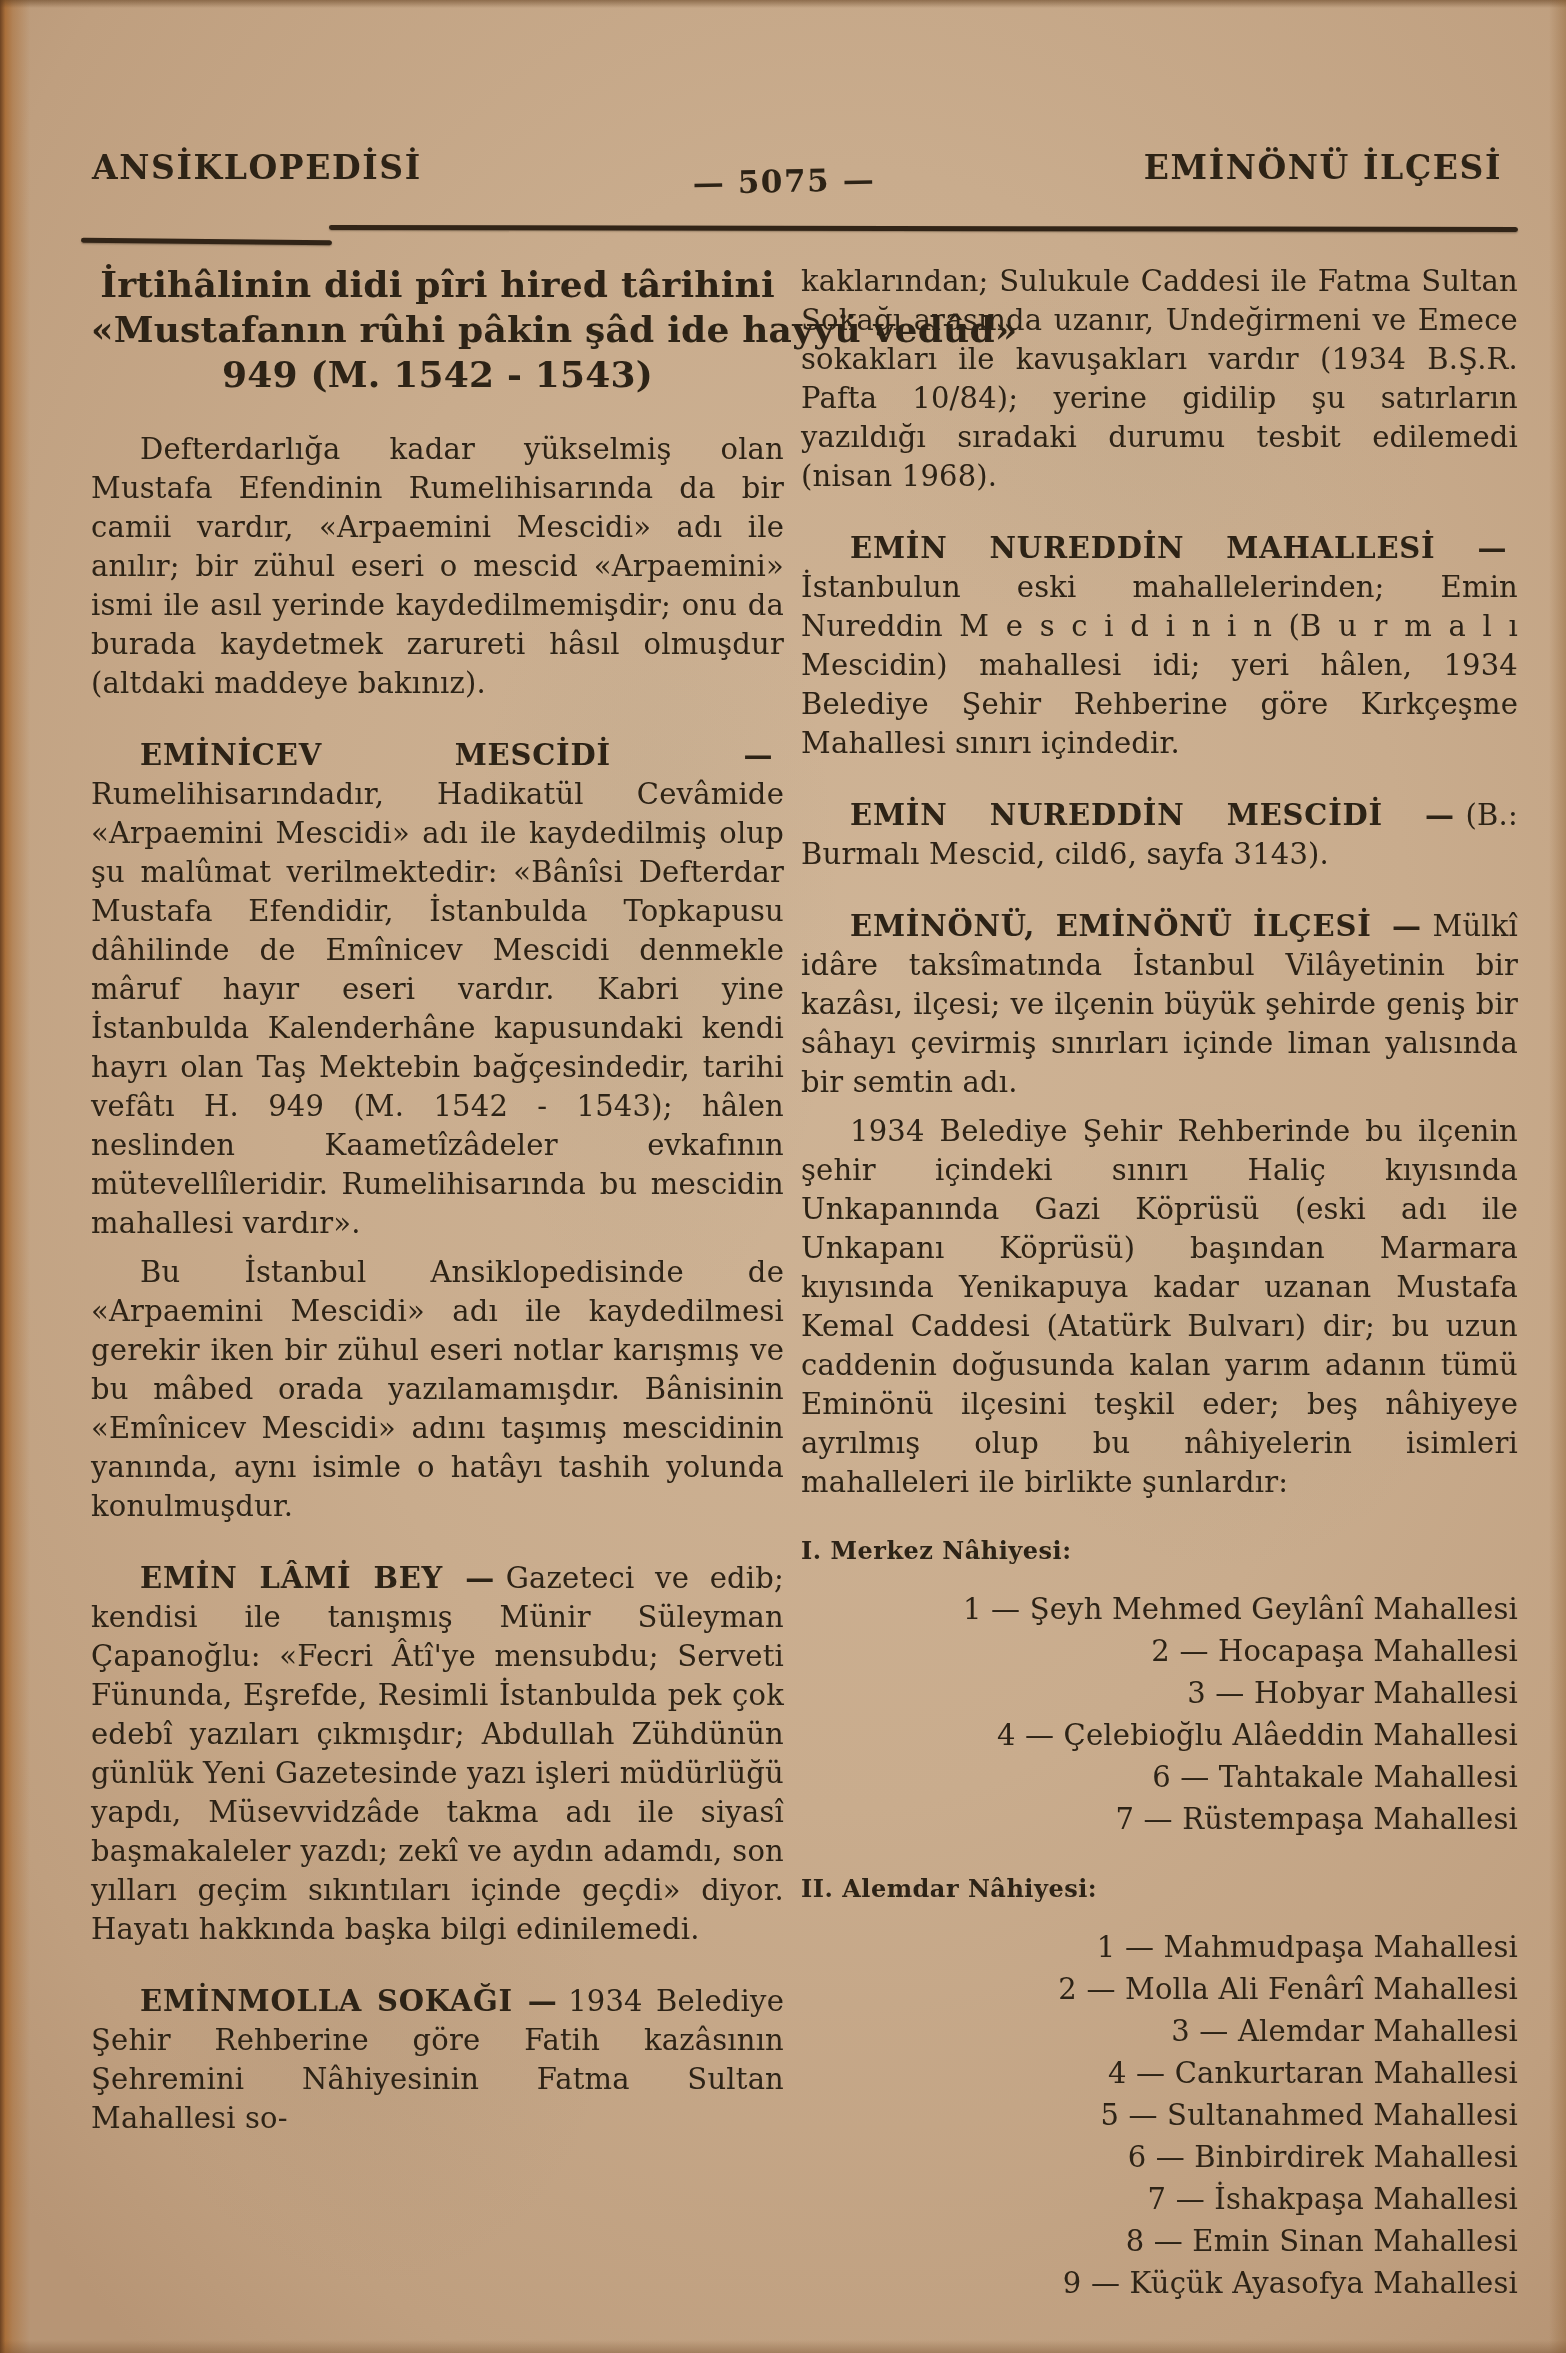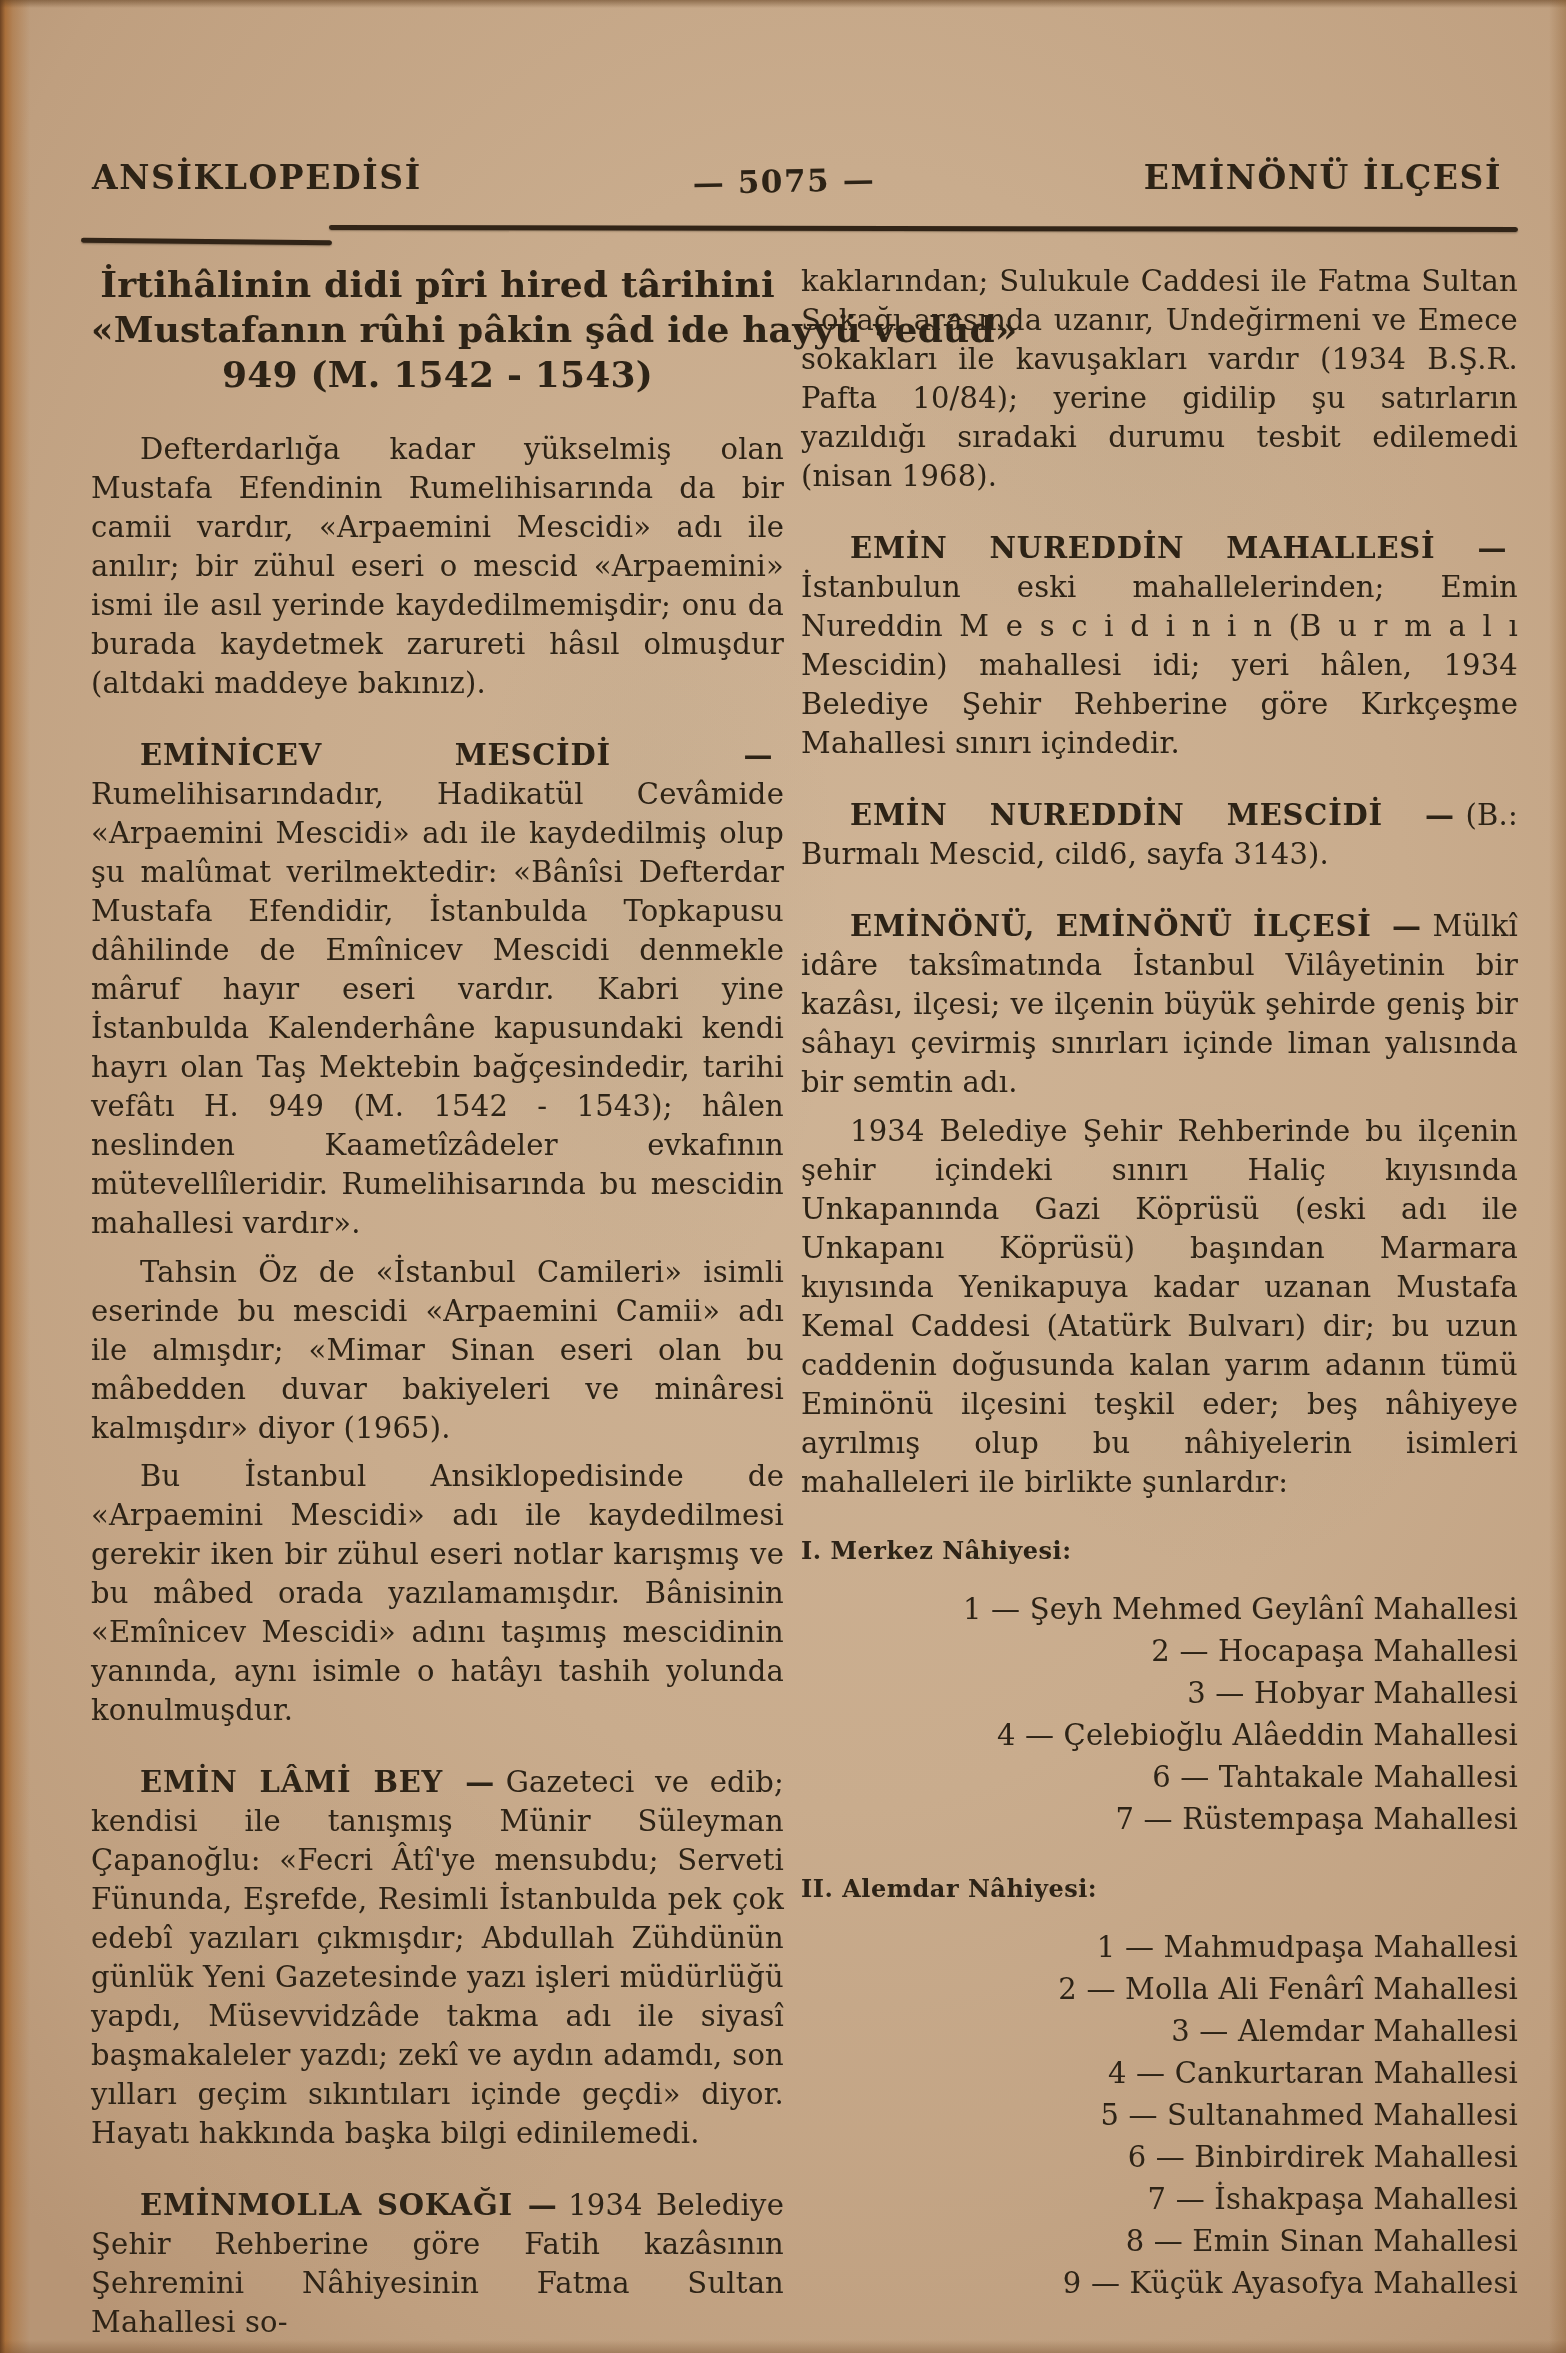--- a/index.html
+++ b/index.html
@@ -29,21 +29,21 @@
   .stain-a{position:absolute;left:469px;top:480px;width:373px;height:853px;
     background:radial-gradient(closest-side,rgba(120,125,105,.07),rgba(120,125,105,0));}
   .stain-b{position:absolute;left:986px;top:1093px;width:480px;height:480px;
     background:radial-gradient(closest-side,rgba(125,130,110,.08),rgba(125,130,110,0));}
   .stain-c{position:absolute;left:133px;top:1759px;width:480px;height:533px;
     background:radial-gradient(closest-side,rgba(120,100,80,.06),rgba(120,100,80,0));}
   .stain-d{position:absolute;left:853px;top:267px;width:586px;height:373px;
     background:radial-gradient(closest-side,rgba(130,135,115,.06),rgba(130,135,115,0));}
 
   
-  .hdr{position:absolute;top:158px;font-weight:bold;font-size:33px;letter-spacing:1.6px;white-space:nowrap;}
+  .hdr{position:absolute;top:148px;font-weight:bold;font-size:33px;letter-spacing:1.6px;white-space:nowrap;}
   #hdr-left{left:92px;}
   #hdr-center{left:50%;transform:translateX(-50%) rotate(-1.1deg);top:163px;font-size:31px;}
   #hdr-right{right:65px;}
   .rule{position:absolute;background:#312417;border-radius:3.2px;box-shadow:0 1.1px 1.6px rgba(49,36,23,.35);}
   #rule-a{left:81px;top:239px;width:251px;height:4.8px;transform:rotate(0.55deg);}
   #rule-b{left:329px;top:226px;width:1189px;height:5.3px;transform:rotate(0.1deg);}
 
   
   .col{position:absolute;top:262px;font-size:29px;line-height:39px;text-align:justify;letter-spacing:0.2px;}
   #col-left{left:91px;width:693px;}
@@ -87,21 +87,20 @@
     <div class="verse">
       <div>İrtihâlinin didi pîri hired târihini</div>
       <div>«Mustafanın rûhi pâkin şâd ide hayyü vedûd»</div>
       <div>949 (M. 1542 - 1543)</div>
     </div>
 
     <p class="para"><span>Defterdarlığa kadar yükselmiş olan Mustafa Efendinin Rumelihisarında da bir camii vardır, «Arpaemini Mescidi» adı ile anılır; bir zühul eseri o mescid «Arpaemini» ismi ile asıl yerinde kaydedilmemişdir; onu da burada kaydetmek zarureti hâsıl olmuşdur (altdaki maddeye bakınız).</span></p>
 
     <p class="para entry"><span class="lead">EMİNİCEV MESCİDİ —</span><span>Rumelihisarındadır, Hadikatül Cevâmide «Arpaemini Mescidi» adı ile kaydedilmiş olup şu malûmat verilmektedir: «Bânîsi Defterdar Mustafa Efendidir, İstanbulda Topkapusu dâhilinde de Emînicev Mescidi denmekle mâruf hayır eseri vardır. Kabri yine İstanbulda Kalenderhâne kapusundaki kendi hayrı olan Taş Mektebin bağçesindedir, tarihi vefâtı H. 949 (M. 1542 - 1543); hâlen neslinden Kaametîzâdeler evkafının mütevellîleridir. Rumelihisarında bu mescidin mahallesi vardır».</span></p>
 
-    <p class="para"><span>Tahsin Öz de «İstanbul Camileri» isimli eserinde bu mescidi «Arpaemini Camii» adı ile almışdır; «Mimar Sinan eseri olan bu mâbedden duvar bakiyeleri ve minâresi kalmışdır» diyor (1965).</span></p>
 
     <p class="para"><span>Bu İstanbul Ansiklopedisinde de «Arpaemini Mescidi» adı ile kaydedilmesi gerekir iken bir zühul eseri notlar karışmış ve bu mâbed orada yazılamamışdır. Bânisinin «Emînicev Mescidi» adını taşımış mescidinin yanında, aynı isimle o hatâyı tashih yolunda konulmuşdur.</span></p>
 
     <p class="para entry entry-big"><span class="lead">EMİN LÂMİ BEY —</span><span>Gazeteci ve edib; kendisi ile tanışmış Münir Süleyman Çapanoğlu: «Fecri Âtî'ye mensubdu; Serveti Fünunda, Eşrefde, Resimli İstanbulda pek çok edebî yazıları çıkmışdır; Abdullah Zühdünün günlük Yeni Gazetesinde yazı işleri müdürlüğü yapdı, Müsevvidzâde takma adı ile siyasî başmakaleler yazdı; zekî ve aydın adamdı, son yılları geçim sıkıntıları içinde geçdi» diyor. Hayatı hakkında başka bilgi edinilemedi.</span></p>
 
     <p class="para entry entry-big"><span class="lead">EMİNMOLLA SOKAĞI —</span><span>1934 Belediye Şehir Rehberine göre Fatih kazâsının Şehremini Nâhiyesinin Fatma Sultan Mahallesi so-</span></p>
 
   </div>
 
   <div class="col" id="col-right">

